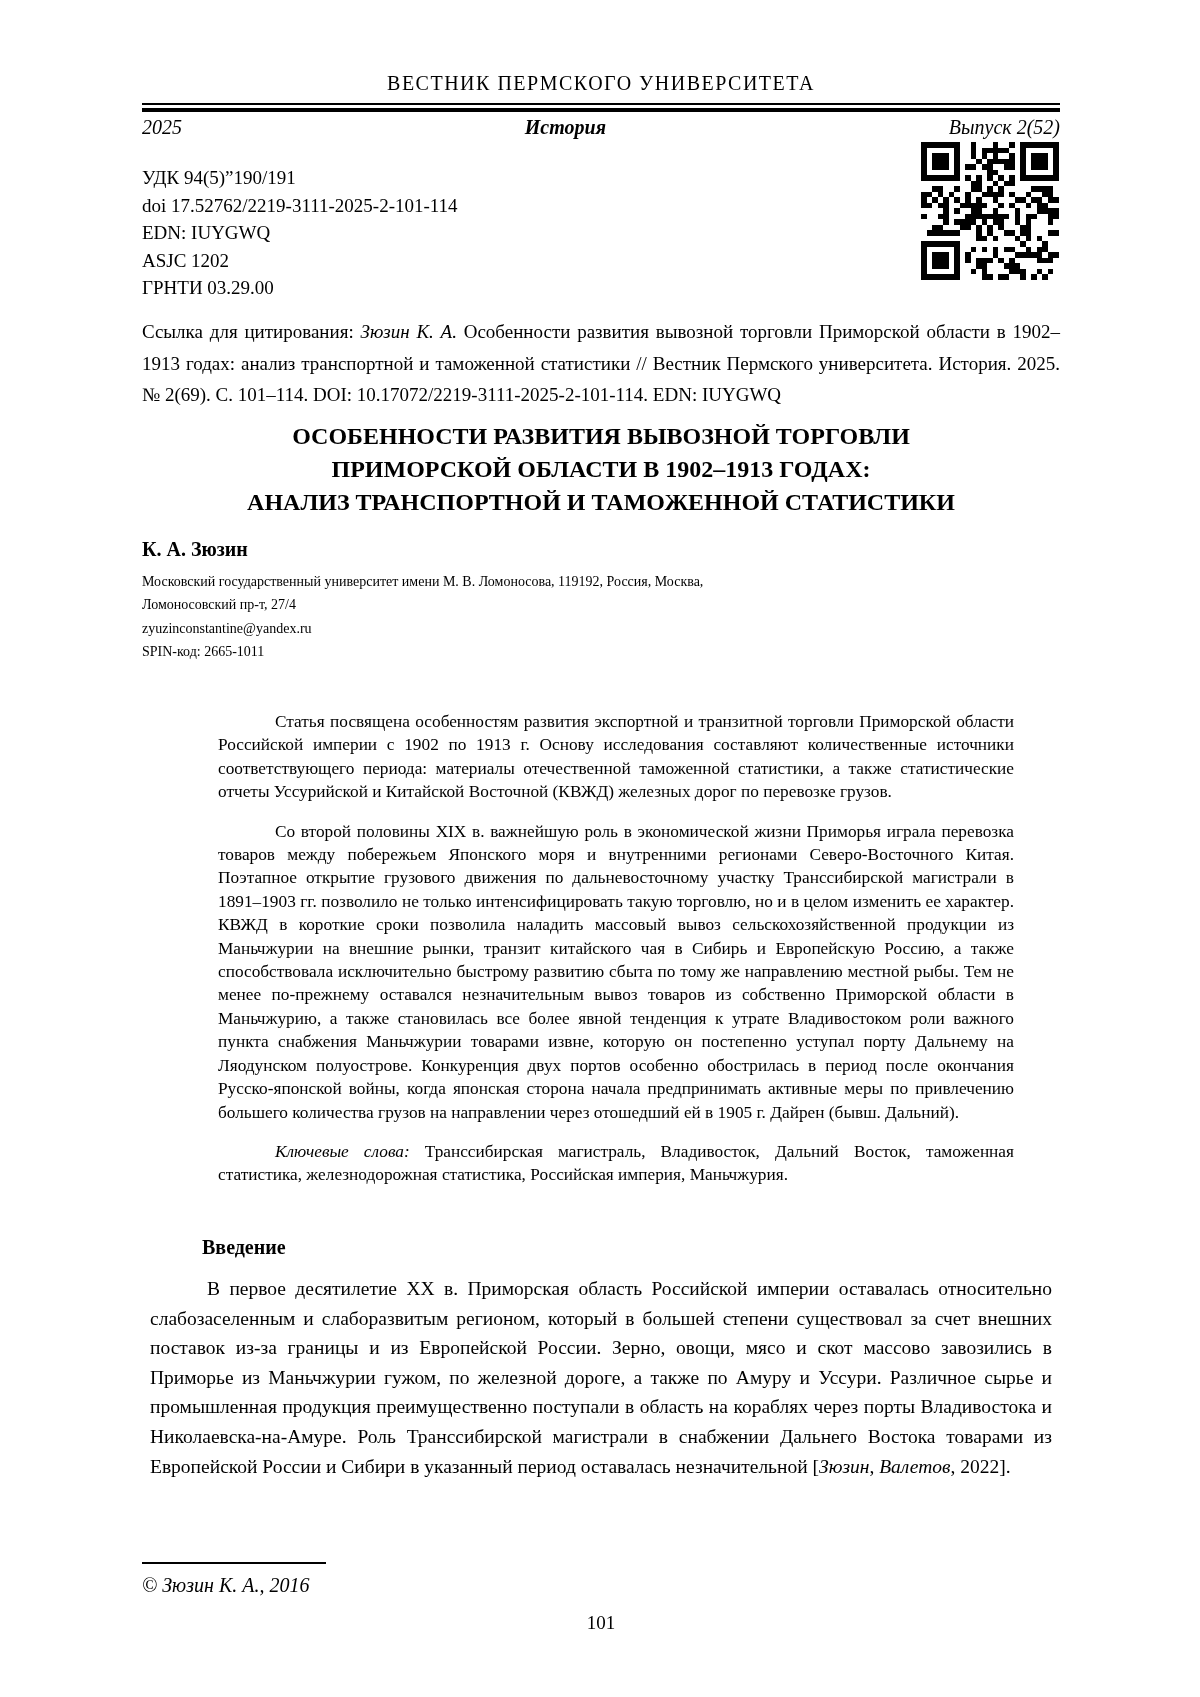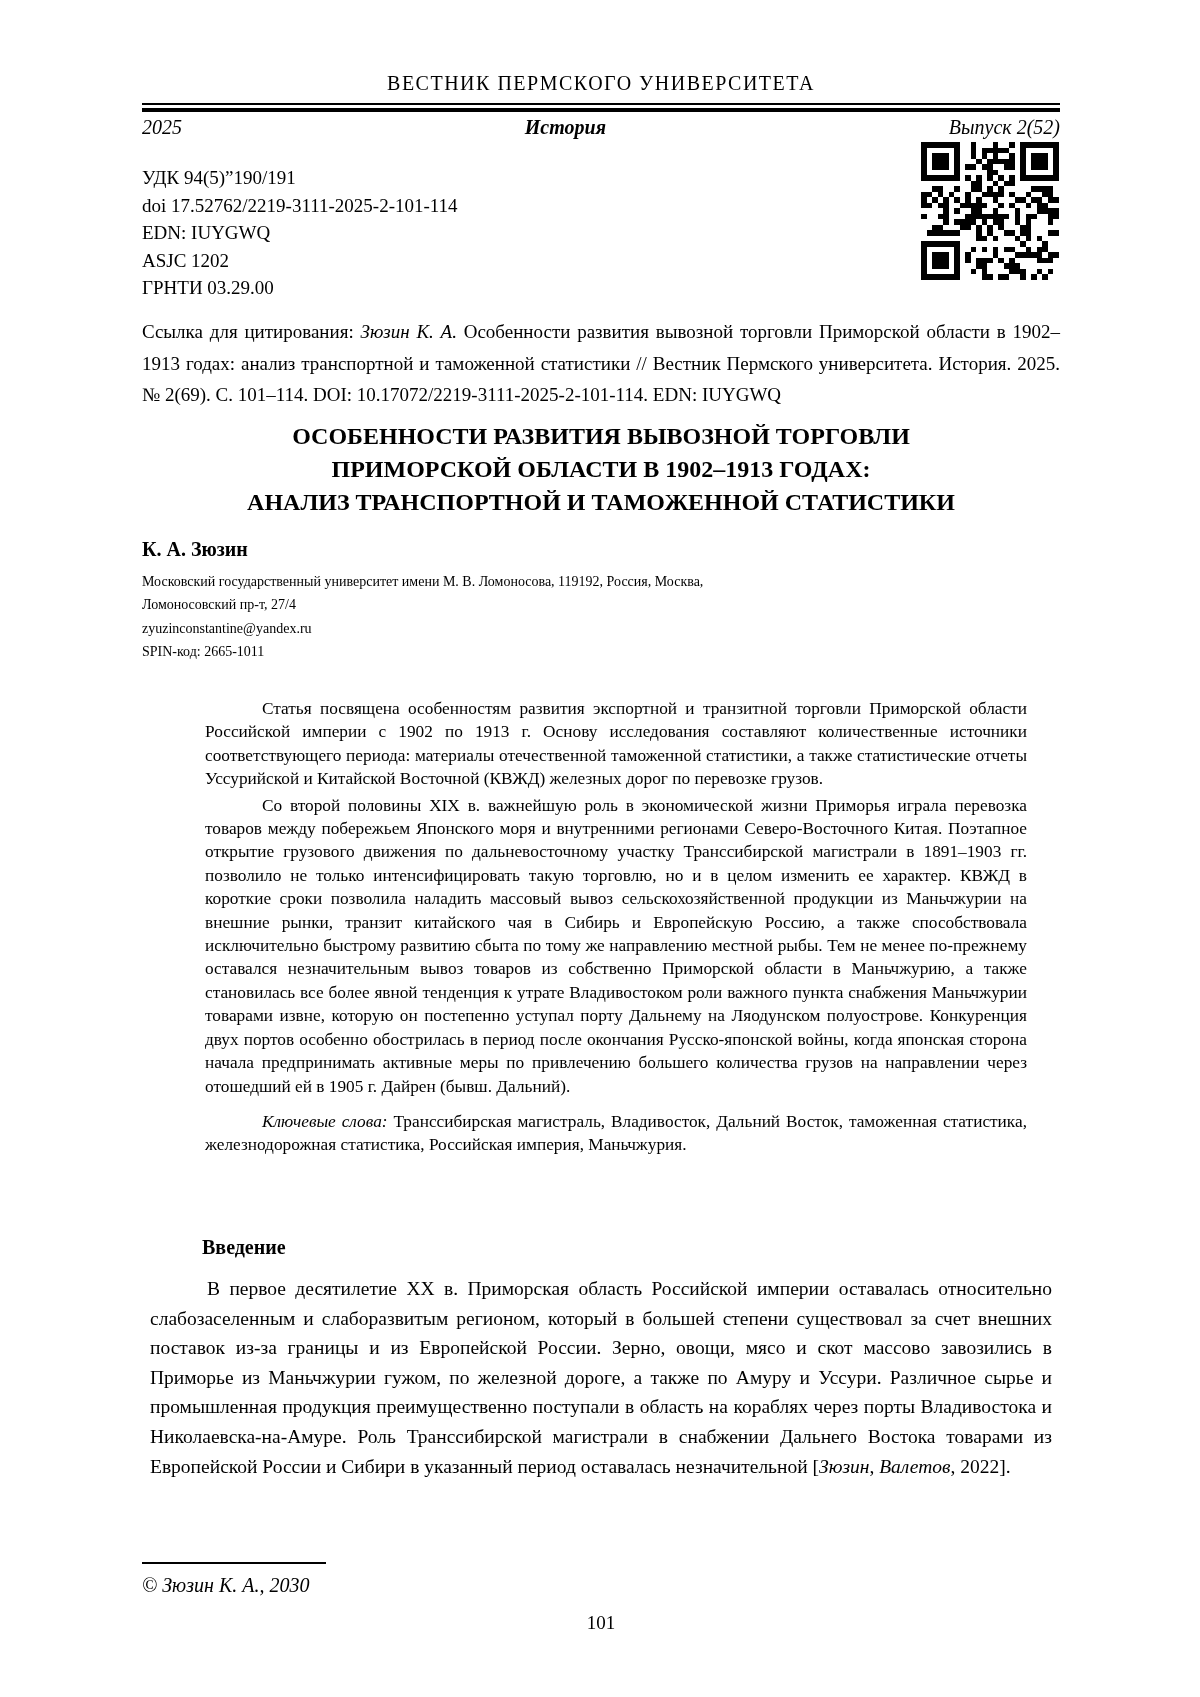--- a/index.html
+++ b/index.html
@@ -18,21 +18,21 @@
   #rule-double{top:103px;height:3px;border-top:2px solid #000;border-bottom:4px solid #000;}
   #masthead{top:116px;display:flex;justify-content:space-between;align-items:baseline;font-size:20px;font-style:italic;}
   #masthead .mid{font-weight:bold;}
   #meta-block{top:164px;left:142px;width:600px;font-size:19px;line-height:27.5px;}
   #qr{top:142px;left:921px;width:138px;height:138px;}
   #citation{top:297px;font-size:19px;line-height:31.5px;}
   #article-title{top:420px;font-size:24px;font-weight:bold;line-height:33px;}
   #author-name{top:538px;font-size:20px;font-weight:bold;}
   #author-details{top:570px;font-size:14px;line-height:23.4px;}
   #abstract{top:694px;left:202px;width:828px;font-size:17.3px;line-height:23.4px;}
-  #abstract p{margin:3px;text-indent:57px;}
+  #abstract p{margin:16px;text-indent:57px;}
   #abstract .keywords{margin-top:12px;}
   #intro-heading{top:1236px;left:202px;font-size:20px;font-weight:bold;}
   #intro-body{top:1266px;font-size:19.5px;line-height:29.6px;}
   #intro-body p{margin:8px;text-indent:57px;}
   #footer-rule{top:1562px;left:142px;width:184px;border-top:2px solid #000;height:0;}
   #copyright{top:1574px;left:142px;font-size:20px;font-style:italic;}
   #page-number{top:1612px;font-size:19px;}
 </style>
 </head>
 <body>
@@ -382,15 +382,15 @@
 </div>
 
 <div id="intro-heading" class="abs">Введение</div>
 
 <div id="intro-body" class="abs content-x just">
   <p><span>В первое десятилетие XX в. Приморская область Российской империи оставалась относительно слабозаселенным и слаборазвитым регионом, который в большей степени существовал за счет внешних поставок из-за границы и из Европейской России. Зерно, овощи, мясо и скот массово завозились в Приморье из Маньчжурии гужом, по железной дороге, а также по Амуру и Уссури. Различное сырье и промышленная продукция преимущественно поступали в область на кораблях через порты Владивостока и Николаевска-на-Амуре. Роль Транссибирской магистрали в снабжении Дальнего Востока товарами из Европейской России и Сибири в указанный период оставалась незначительной [</span><span class="it">Зюзин</span><span>, </span><span class="it">Валетов</span><span>, 2022].</span></p>
 </div>
 
 <div id="footer-rule" class="abs"></div>
 
-<div id="copyright" class="abs">© Зюзин К. А., 2030</div>
+<div id="copyright" class="abs">© Зюзин К. А., 2016</div>
 
 <div id="page-number" class="abs content-x center">101</div>
 
 </body></html>

